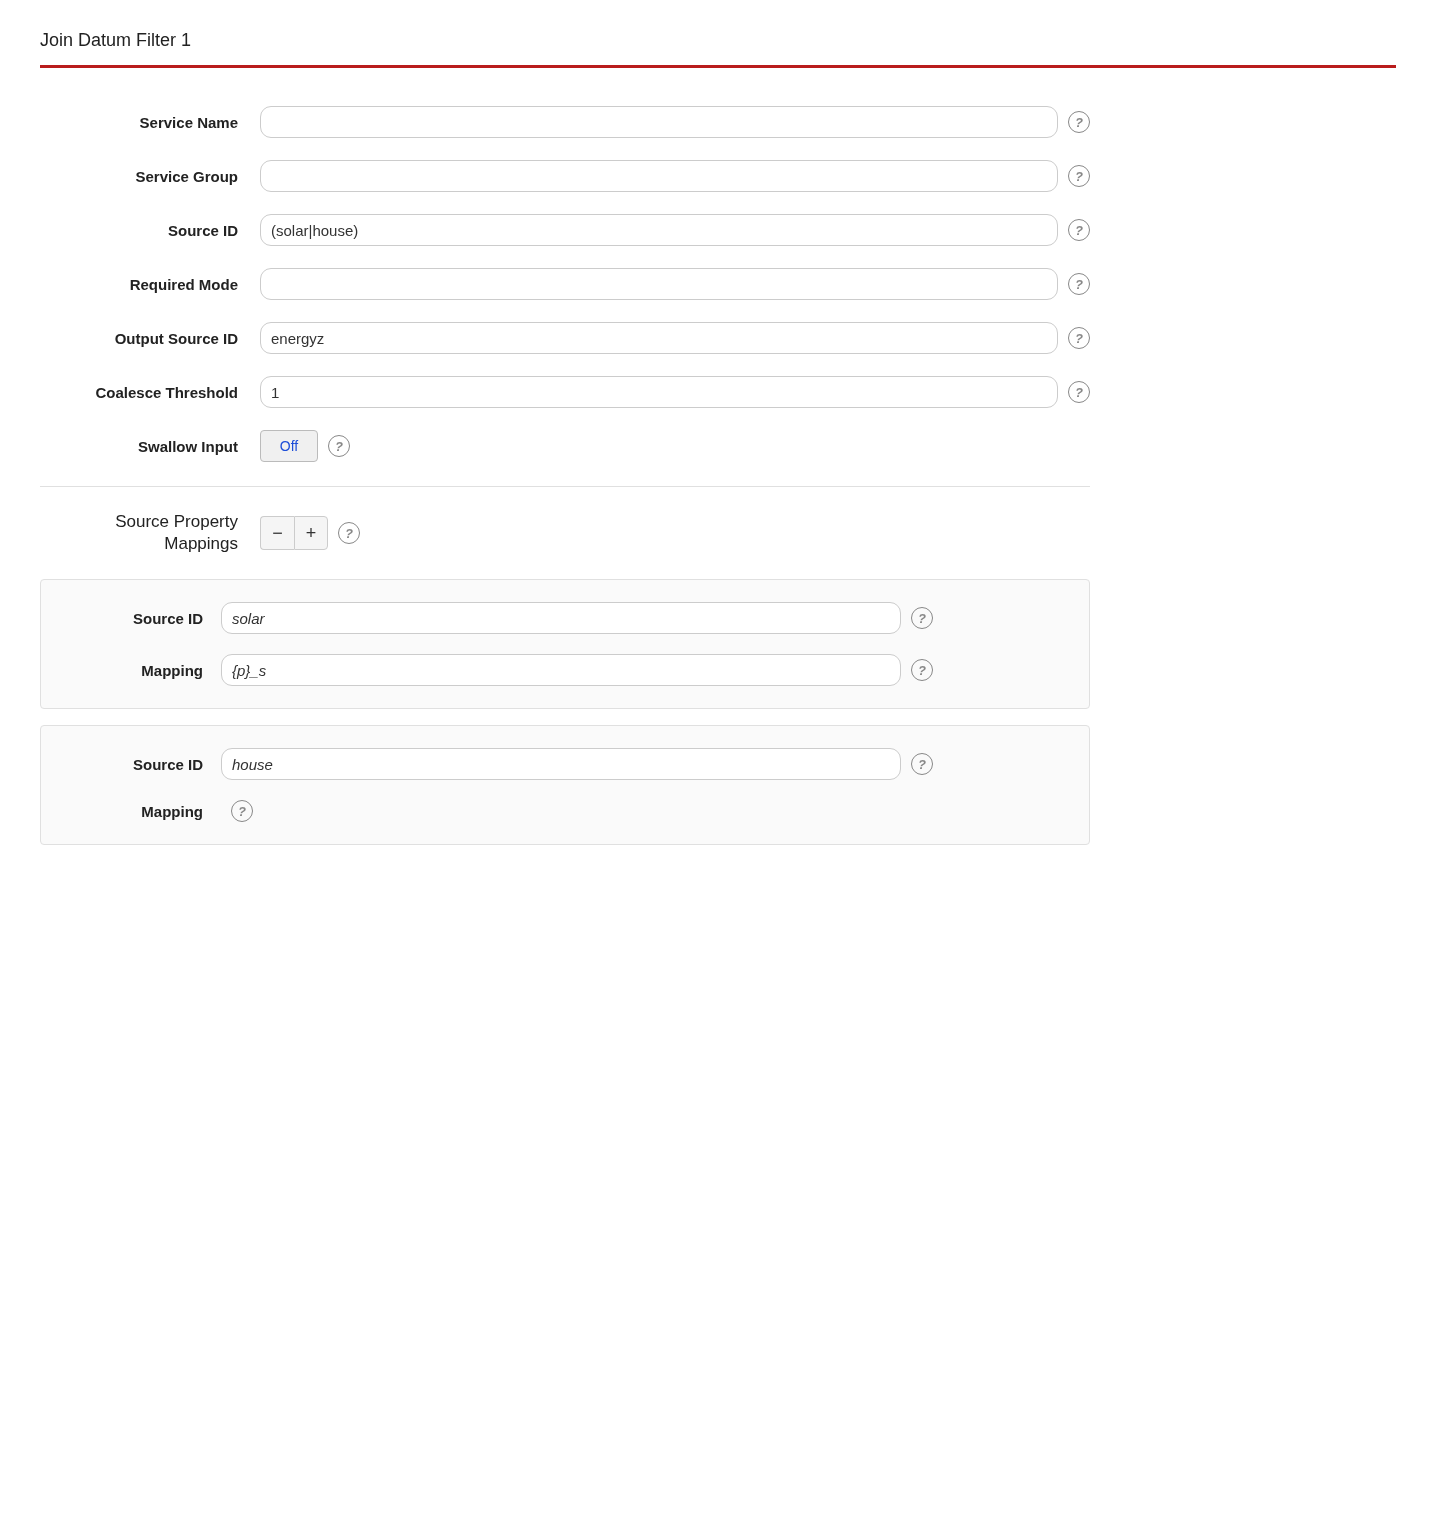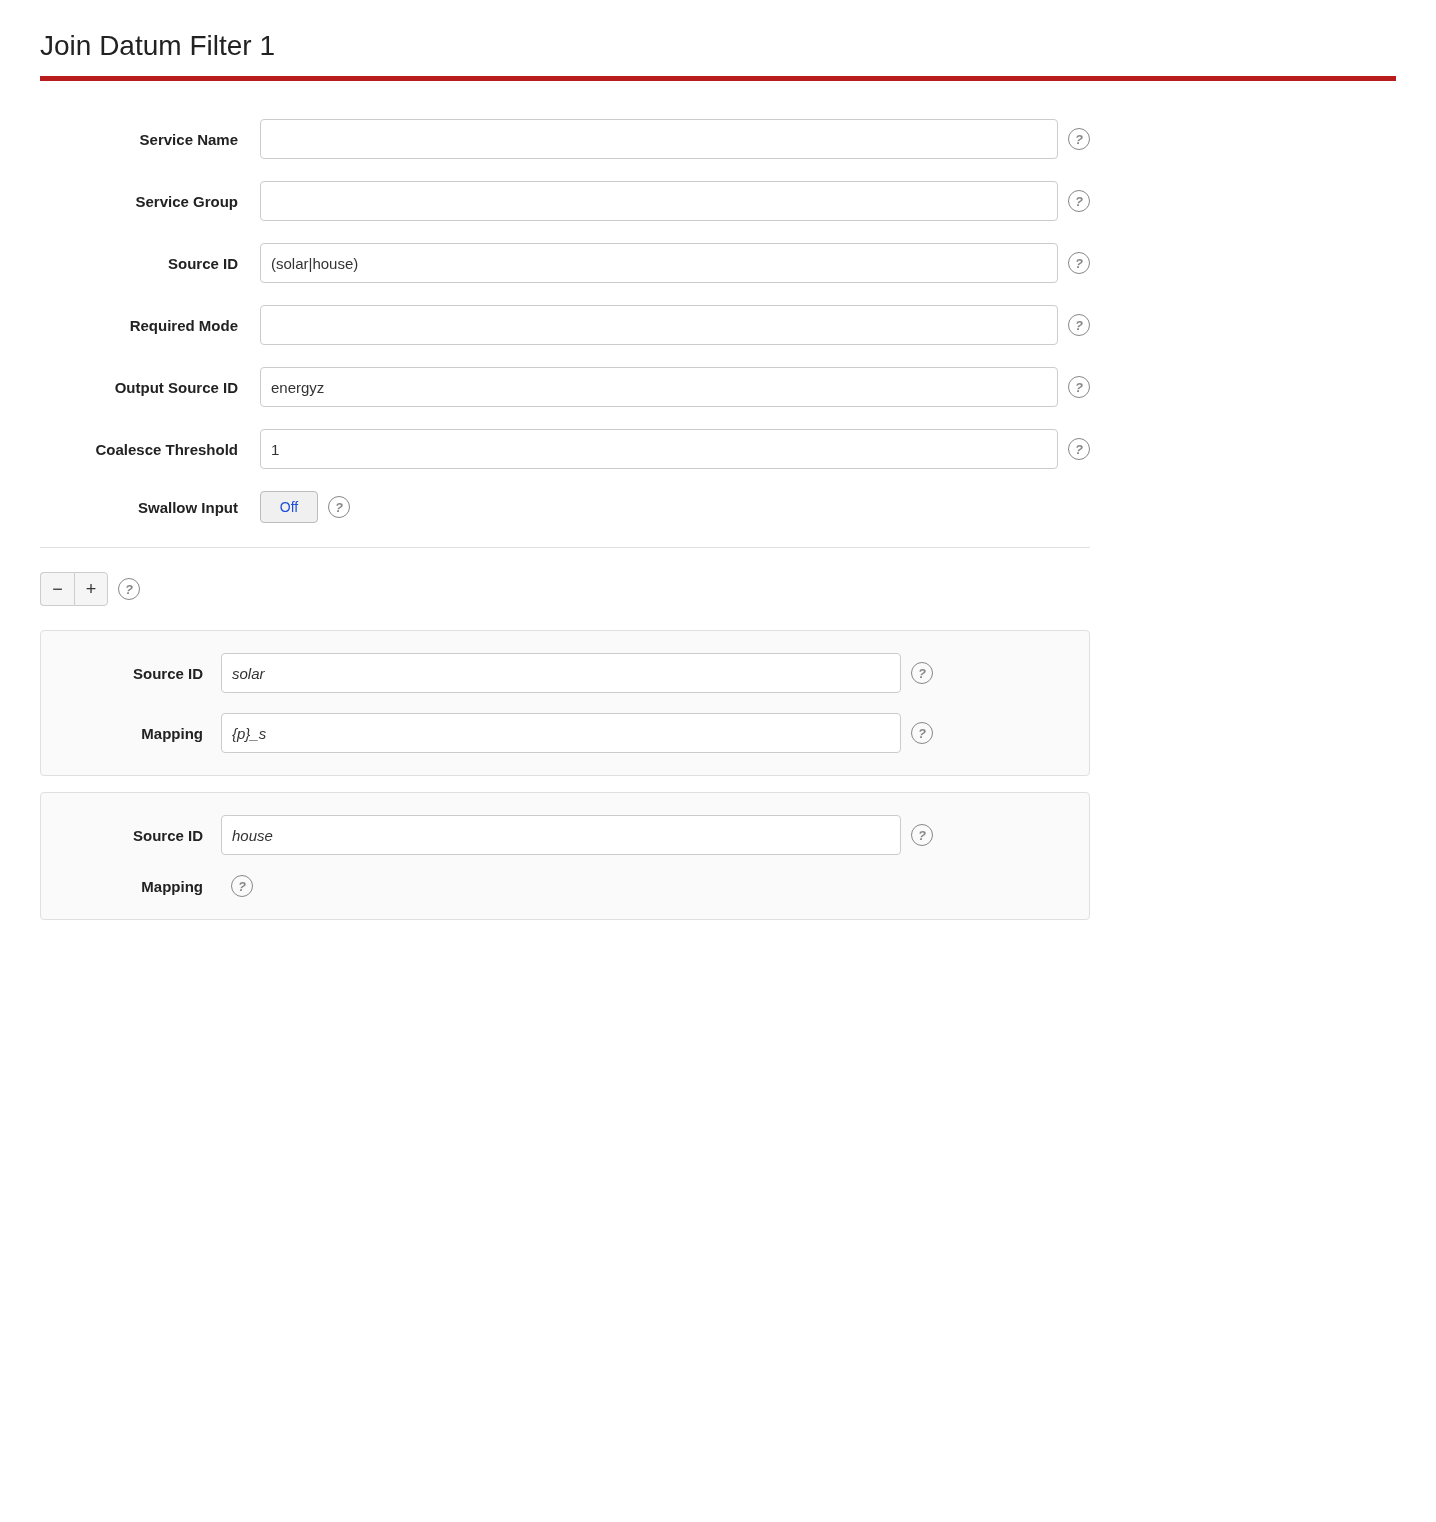--- a/index.html
+++ b/index.html
@@ -12,26 +12,26 @@
       font-family: -apple-system, BlinkMacSystemFont, "Helvetica Neue", Arial, sans-serif;
       background: #ffffff;
       color: #333333;
       font-size: 15px;
       padding: 30px 40px;
       width: 1436px;
       min-height: 1522px;
     }
 
     .page-title {
-      font-size: 28px;
+      font-size: 18px;
       font-weight: 400;
       color: #222222;
       margin-bottom: 10px;
       padding-bottom: 14px;
-      border-bottom: 5px solid #b91c1c;
+      border-bottom: 3px solid #b91c1c;
     }
 
     .form-container {
       max-width: 1050px;
       margin-top: 20px;
     }
 
     .form-section {
       padding: 18px 0;
       border-bottom: 1px solid #e0e0e0;
@@ -52,23 +52,23 @@
       font-size: 15px;
       color: #222222;
       text-align: right;
       min-width: 220px;
       padding-right: 22px;
       flex-shrink: 0;
     }
 
     .field-input {
       flex: 1;
-      height: 40px;
+      height: 32px;
       border: 1px solid #cccccc;
-      border-radius: 4px;
+      border-radius: 11px;
       padding: 6px 10px;
       font-size: 15px;
       color: #333333;
       background: #ffffff;
       outline: none;
     }
 
     .help-icon {
       width: 22px;
       height: 22px;
@@ -235,20 +235,24 @@
       <label class="field-label">Swallow Input</label>
       <div class="toggle-off">Off</div>
       <div class="help-icon">?</div>
     </div>
 
   </div>
 
   <div class="mappings-section">
 
     <div class="mappings-header-row">
+      <div class="mappings-label">
+        <span>Source Property</span><br>
+        <span>Mappings</span>
+      </div>
       <div class="btn-group">
         <button class="btn-minus">−</button>
         <button class="btn-plus">+</button>
       </div>
       <div class="help-icon">?</div>
     </div>
 
     <div class="mapping-card">
       <div class="form-row">
         <label class="field-label">Source ID</label>

